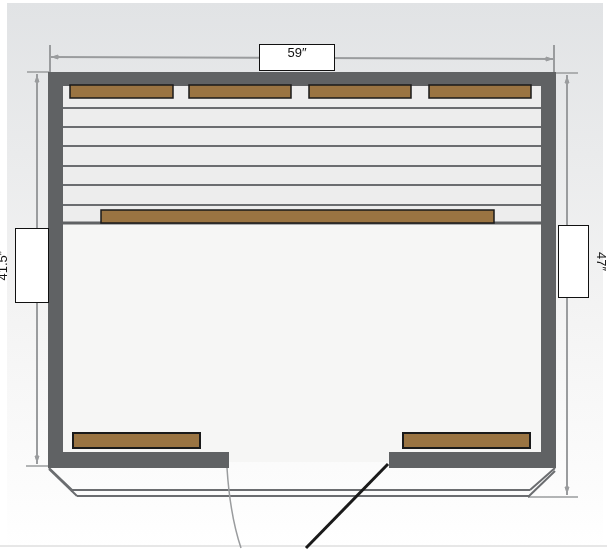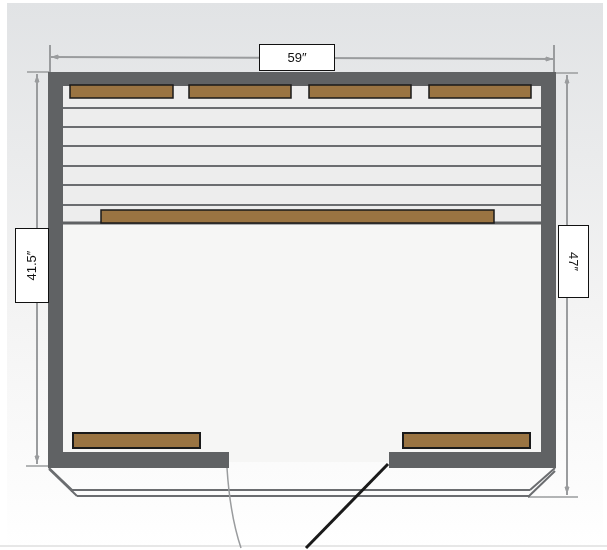--- a/index.html
+++ b/index.html
@@ -5,21 +5,21 @@
     html, body { margin: 0; padding: 0; }
     body {
       width: 607px; height: 550px; overflow: hidden;
       background: #ffffff;
       font-family: "Liberation Sans", sans-serif;
       position: relative;
     }
     .canvas { position: absolute; left: 0; top: 0; width: 607px; height: 550px; }
     .dim-box {
       position: absolute; background: #ffffff; border: 1.5px solid #111;
-      box-sizing: border-box; display: flex; align-items: center; justify-content: center;
+      box-sizing: border-box; display: flex; justify-content: center;
       font-size: 13px; color: #111;
     }
     .dim-box span { white-space: nowrap; }
     .vert span { transform: rotate(-90deg); display: inline-block; }
     .vert-r span { transform: rotate(90deg); display: inline-block; }
   </style>
 </head>
 <body>
 
 <div class="canvas">

